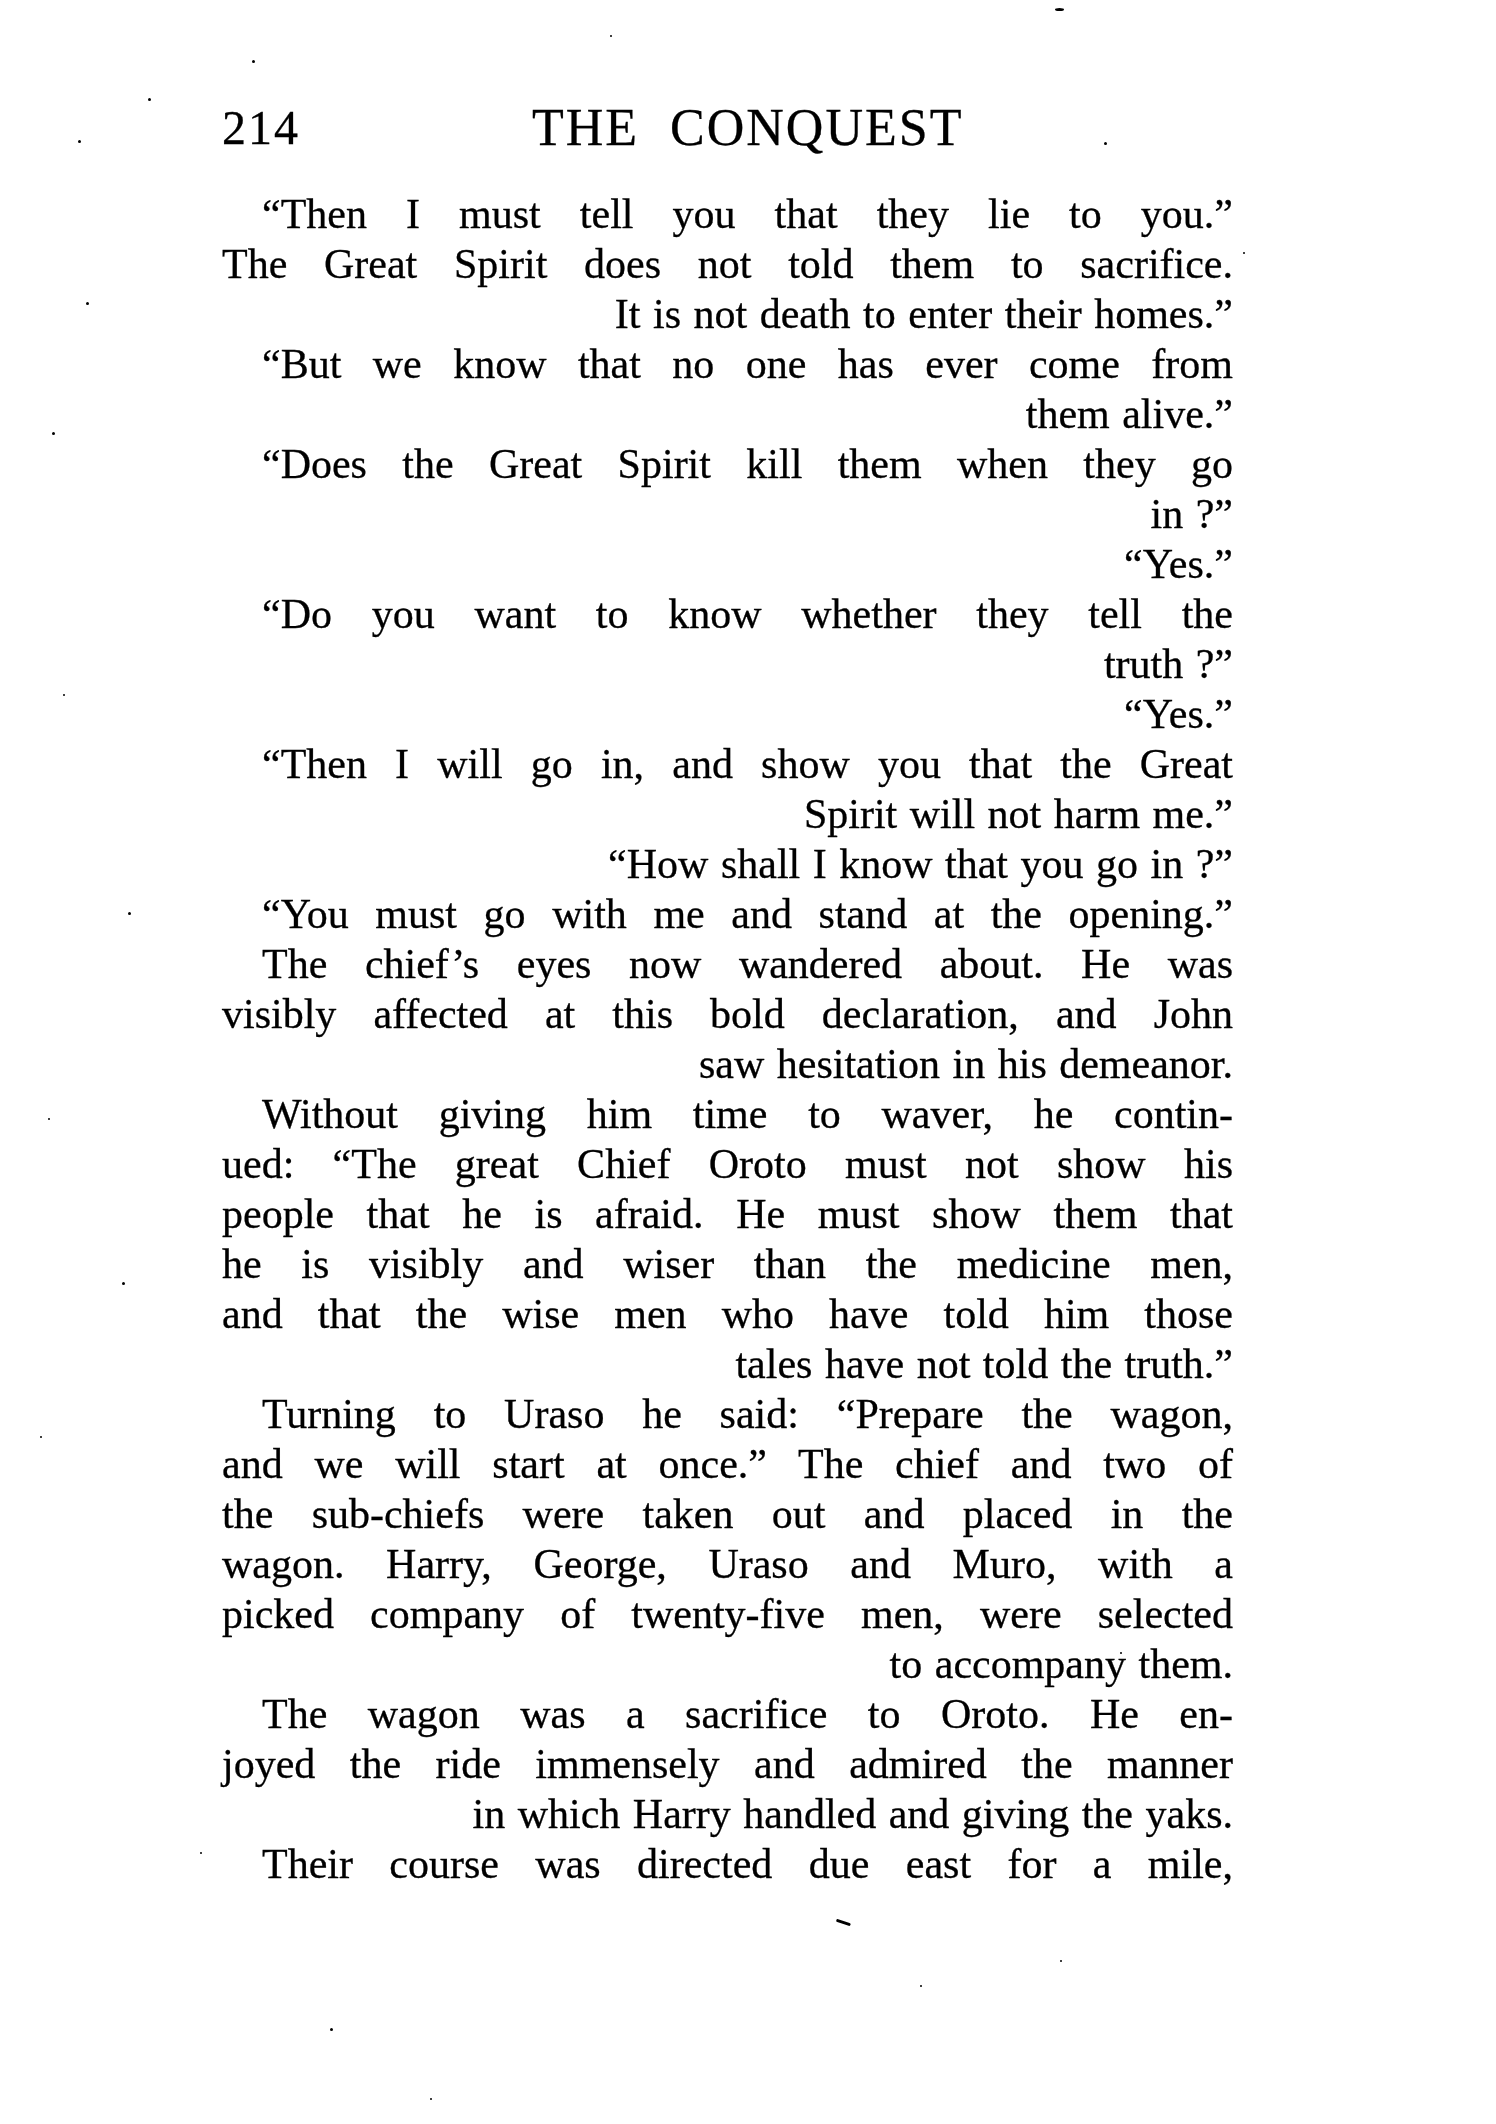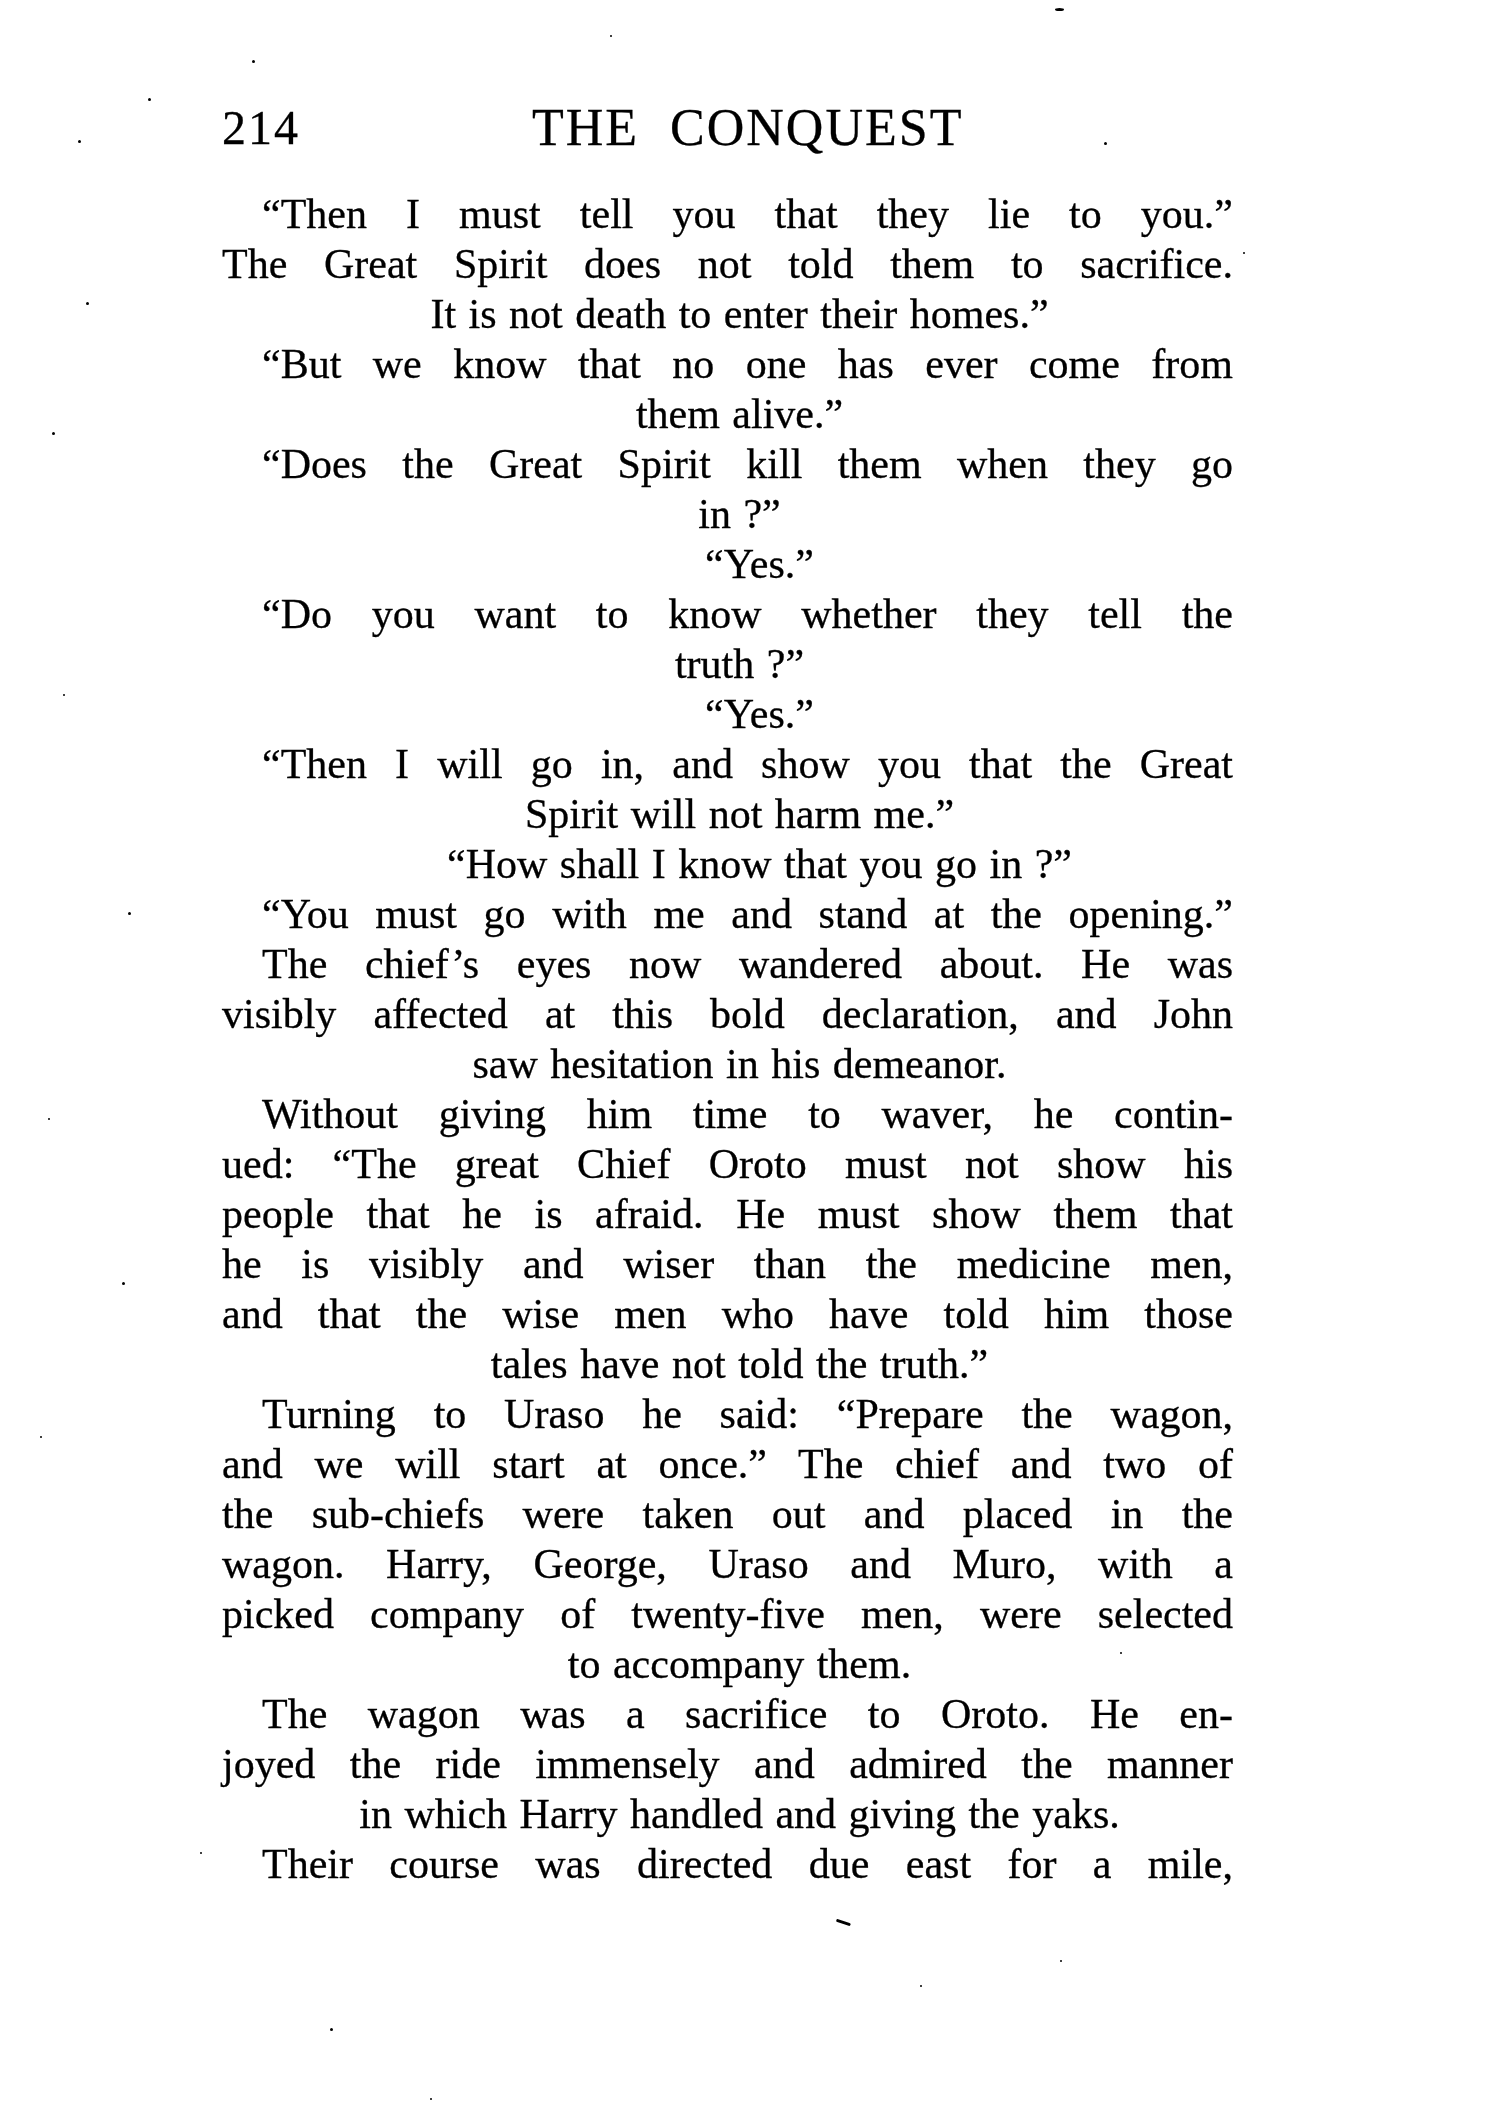--- a/index.html
+++ b/index.html
@@ -53,21 +53,21 @@
     line-height: 50px;
     font-size: 42px;
     word-spacing: 2px;
     overflow: visible;
   }
   .line.indent { text-indent: 40px; }
   .line.just {
     text-align: justify;
     text-align-last: justify;
   }
-  .line.last { text-align: center; margin-left: 24px; }
+  .line.last { text-align: right; margin-left: 24px; }
   .gutter {
     position: absolute;
     left: 1418px;
     top: 0;
     width: 78px;
     height: 2124px;
     background: #000000;
     -webkit-clip-path: polygon(30px 8px, 70px 6px, 50px 2124px, 15px 2124px);
     clip-path: polygon(30px 8px, 70px 6px, 50px 2124px, 15px 2124px);
   }

